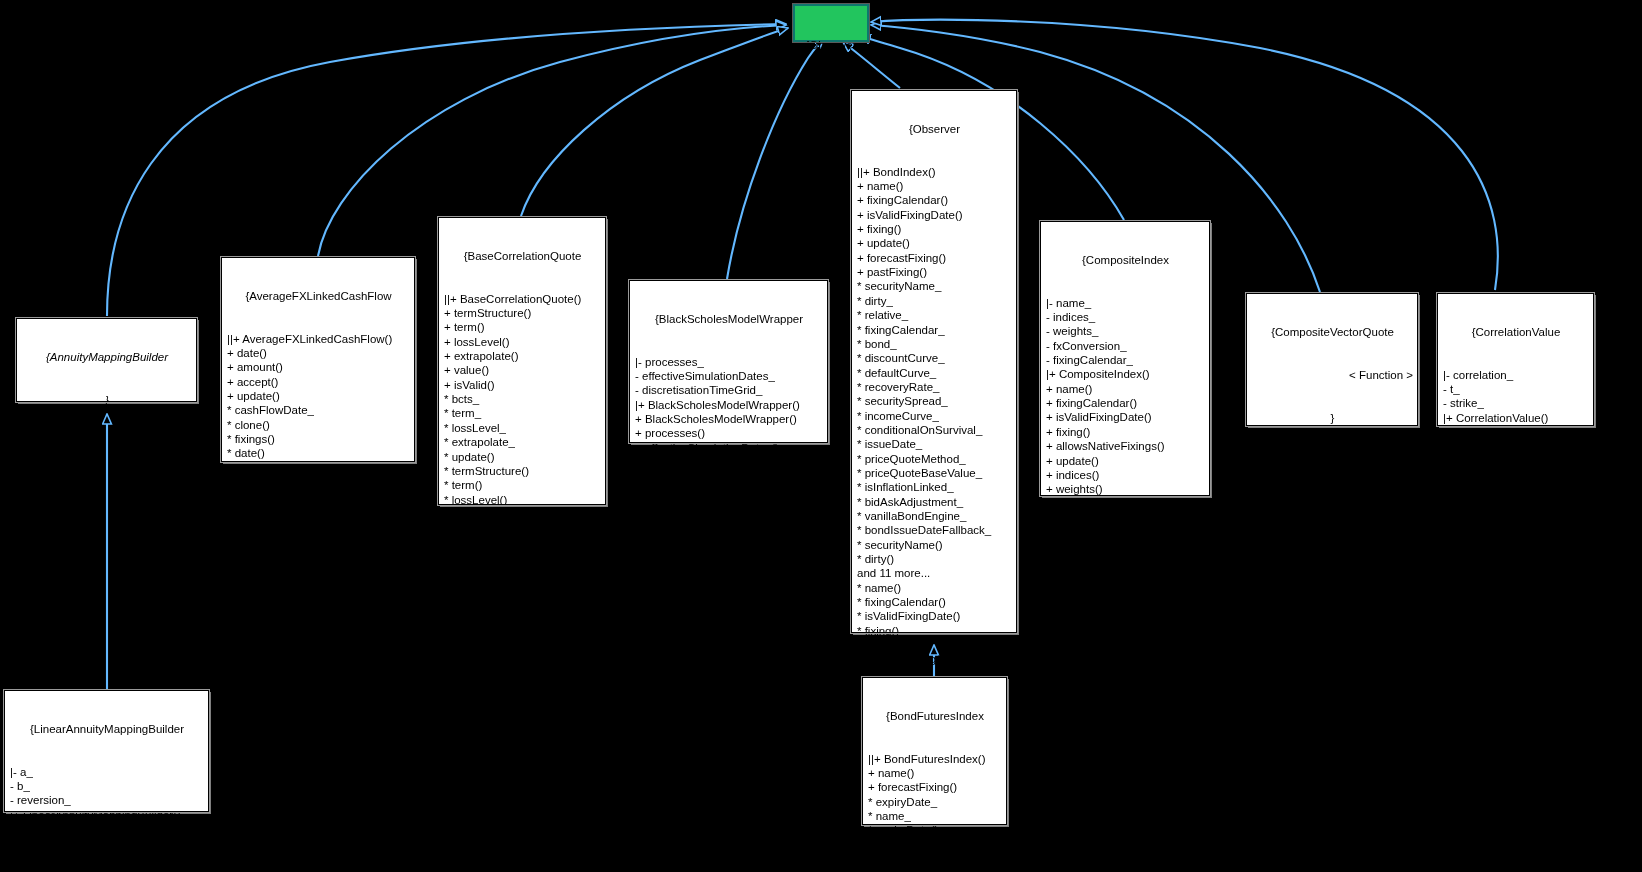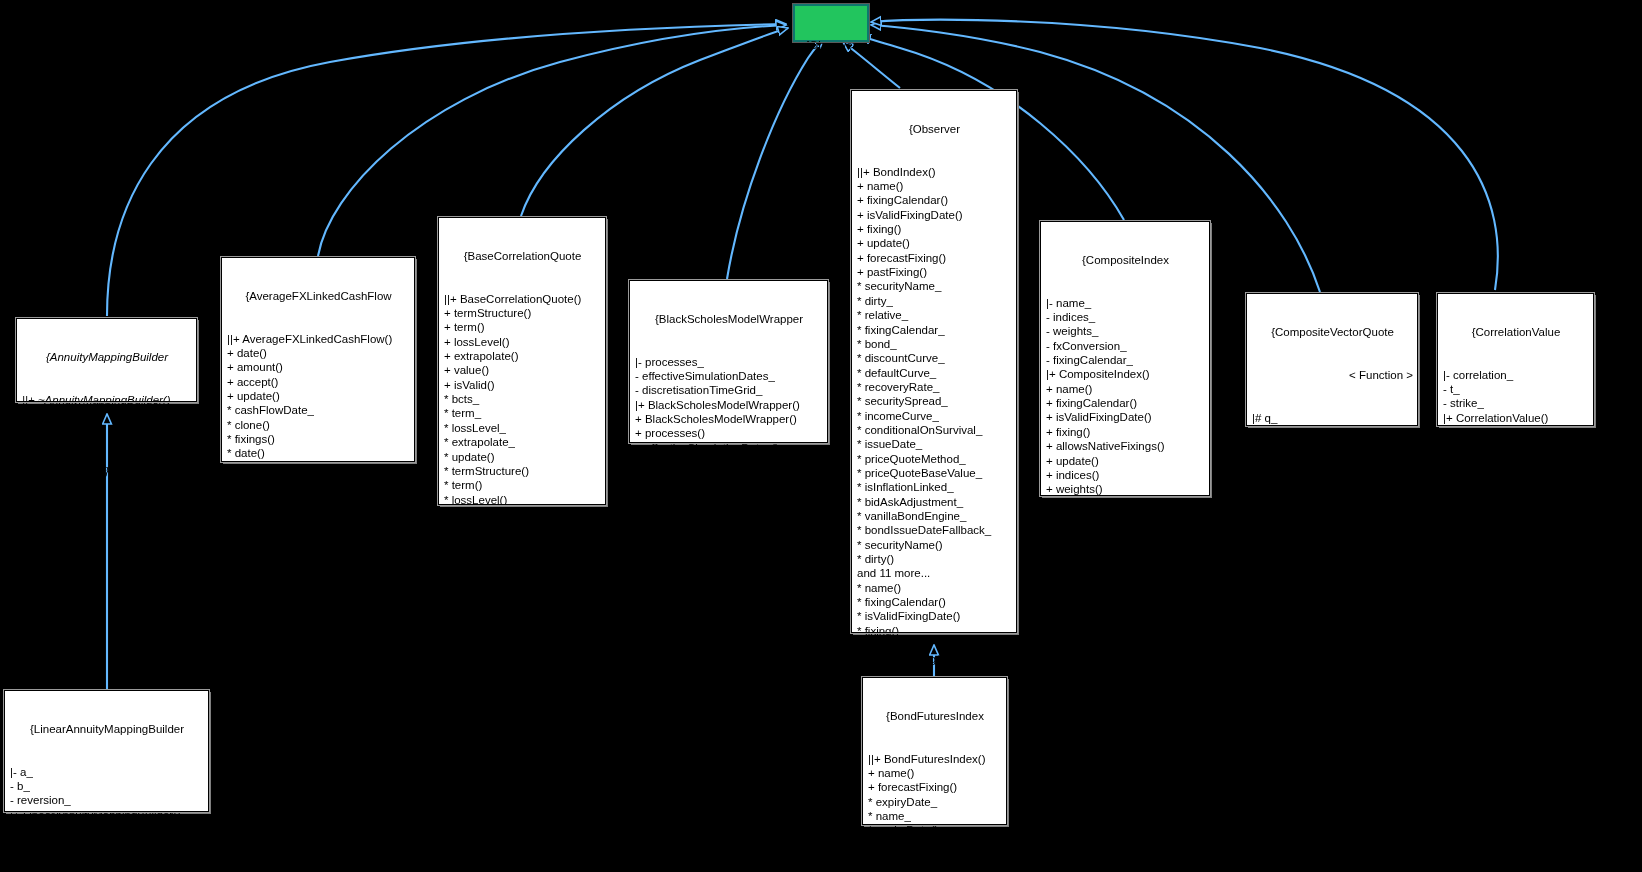--- a/index.html
+++ b/index.html
@@ -108,21 +108,20 @@
     </g>
   </svg>
 
   <div class="node root" id="node-observer" style="left:793px; top:4px; width:76px; height:38px; padding:3px 4px;">
     <span class="title">{Observer</span>
     <span class="closer">||}</span>
   </div>
 
   <div class="node" id="node-amb" style="left:16px; top:318px; width:181px; height:84px;font-style:italic;">
     <span class="title">{AnnuityMappingBuilder</span>
-    <span class="rows"><span class="row">||+ ~AnnuityMappingBuilder()</span><span class="row">+ build()</span><span class="row">+ update()</span></span>
     <span class="closer">}</span>
   </div>
 
   <div class="node" id="node-lamb" style="left:4px; top:690px; width:205px; height:122px;">
     <span class="title">{LinearAnnuityMappingBuilder</span>
     <span class="rows"><span class="row">|- a_</span><span class="row">- b_</span><span class="row">- reversion_</span><span class="row">|+ LinearAnnuityMappingBuilder()</span><span class="row">+ LinearAnnuityMappingBuilder()</span><span class="row">+ build()</span></span>
     
   </div>
 
   <div class="node" id="node-afxlcf" style="left:221px; top:257px; width:194px; height:205px;">
@@ -157,21 +156,20 @@
 
   <div class="node" id="node-ci" style="left:1040px; top:221px; width:170px; height:275px;">
     <span class="title">{CompositeIndex</span>
     <span class="rows"><span class="row">|- name_</span><span class="row">- indices_</span><span class="row">- weights_</span><span class="row">- fxConversion_</span><span class="row">- fixingCalendar_</span><span class="row">|+ CompositeIndex()</span><span class="row">+ name()</span><span class="row">+ fixingCalendar()</span><span class="row">+ isValidFixingDate()</span><span class="row">+ fixing()</span><span class="row">+ allowsNativeFixings()</span><span class="row">+ update()</span><span class="row">+ indices()</span><span class="row">+ weights()</span><span class="row">+ fxConversion()</span><span class="row">+ dividendsBetweenDates()</span><span class="row">+ dividendFixingDates()</span></span>
     <span class="closer">}</span>
   </div>
 
   <div class="node" id="node-cvq" style="left:1234px; top:293px; width:172px; height:133px;margin-left:12px;">
     <span class="title">{CompositeVectorQuote</span>
     <span class="tparam">&lt; Function &gt;</span>
-    <span class="rows"><span class="row">|# q_</span><span class="row"># f_</span><span class="row">|+ CompositeVectorQuote()</span><span class="row">+ value()</span><span class="row">+ isValid()</span><span class="row">+ update()</span></span>
     <span class="closer">}</span>
   </div>
 
   <div class="node" id="node-cv" style="left:1437px; top:293px; width:157px; height:133px;">
     <span class="title">{CorrelationValue</span>
     <span class="rows"><span class="row">|- correlation_</span><span class="row">- t_</span><span class="row">- strike_</span><span class="row">|+ CorrelationValue()</span><span class="row">+ value()</span><span class="row">+ isValid()</span><span class="row">+ update()</span></span>
     <span class="closer">}</span>
   </div>
 
 </div>

